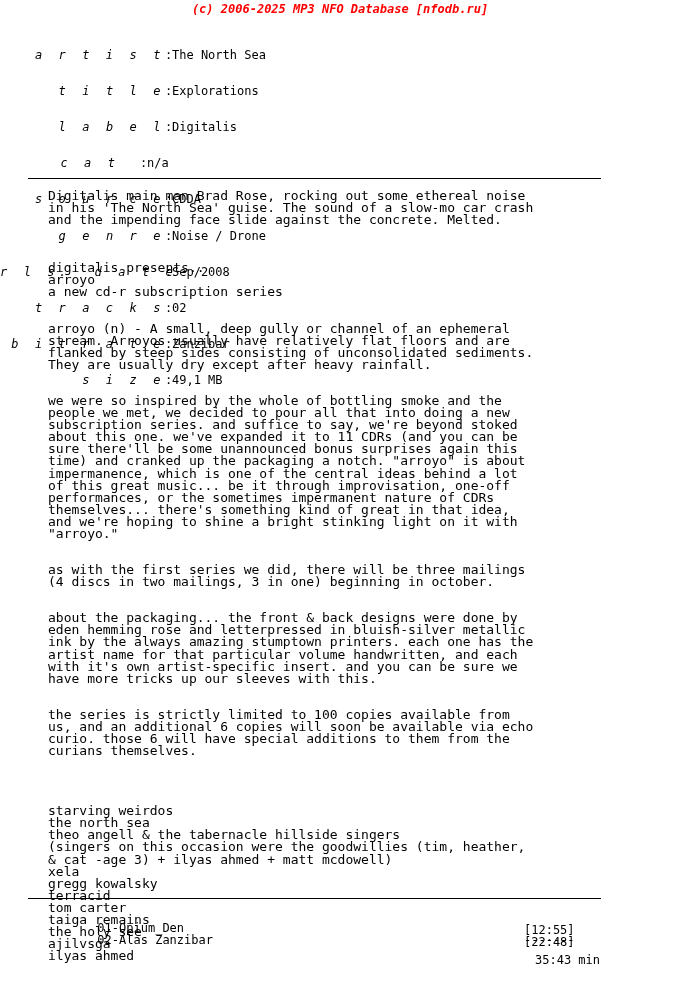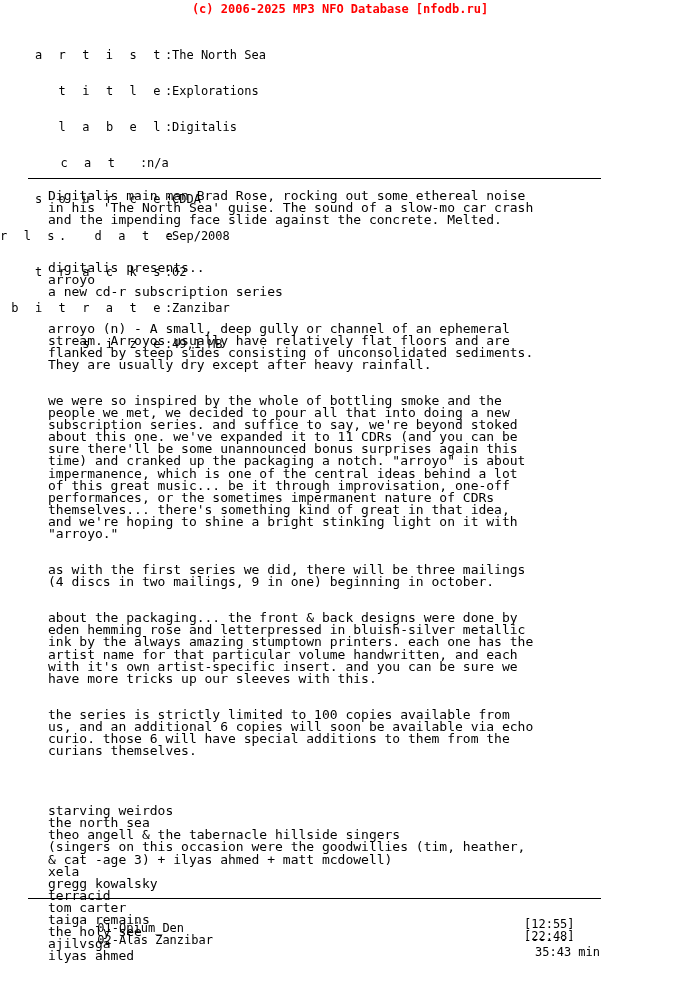--- a/index.html
+++ b/index.html
@@ -23,20 +23,21 @@
   }
   .site-header {
     text-align: center;
     color: #ff0000;
     font-size: 12px;
     font-weight: bold;
     line-height: 14px;
     padding-top: 2px;
     letter-spacing: 0px;
     white-space: pre;
+    font-style: italic;
   }
 
   
   .meta {
     margin-top: 9px;
     font-size: 12px;
     line-height: 12.05px;
     white-space: pre;
   }
   .meta-row {
@@ -44,20 +45,21 @@
     white-space: pre;
     height: 12px;
   }
   .meta-label {
     display: inline-block;
     width: 165px;
     text-align: right;
     letter-spacing: 4.6px;
     font-size: 12px;
     white-space: pre;
+    font-style: italic;
   }
   .meta-row.cat .meta-label {
     width: 100px;
     text-align: center;
     padding-left: 40px;
   }
   .meta-sep {
     display: inline-block;
     width: 7px;
     text-align: center;
@@ -111,54 +113,55 @@
     line-height: 12px;
   }
   .track-name {
     display: inline-block;
     white-space: pre;
     margin-left: 6px;
   }
   .track-time {
     position: absolute;
     left: 476px;
-    top: 8px;
+    top: 14px;
     white-space: pre;
   }
   .total-dash {
     position: absolute;
     left: 476px;
     top: 24px;
     white-space: pre;
     font-size: 12px;
     line-height: 12px;
   }
   .total-time {
     position: absolute;
     left: 487px;
-    top: 36px;
+    top: 44px;
     white-space: pre;
     font-size: 12px;
     line-height: 12px;
     text-align: center;
   }
 </style>
 </head>
 <body>
 
 <div class="page">
 
   <div class="site-header">(c) 2006-2025 MP3 NFO Database [nfodb.ru]</div>
 
   <div class="meta">
     <div class="meta-row"><span class="meta-label">a r t i s t</span><span class="meta-sep">:</span><span class="meta-value">The North Sea</span></div>
     <div class="meta-row"><span class="meta-label">t i t l e</span><span class="meta-sep">:</span><span class="meta-value">Explorations</span></div>
     <div class="meta-row"><span class="meta-label">l a b e l</span><span class="meta-sep">:</span><span class="meta-value">Digitalis</span></div>
     <div class="meta-row cat"><span class="meta-label">c a t</span><span class="meta-sep">:</span><span class="meta-value">n/a</span></div>
     <div class="meta-row"><span class="meta-label">s o u r c e</span><span class="meta-sep">:</span><span class="meta-value">CDDA</span></div>
+    <div class="meta-row"><span class="meta-label">g e n r e</span><span class="meta-sep">:</span><span class="meta-value">Noise / Drone</span></div>
     <div class="meta-row"><span class="meta-label">r l s.  d a t e</span><span class="meta-sep">:</span><span class="meta-value">Sep/2008</span></div>
     <div class="meta-row"><span class="meta-label">t r a c k s</span><span class="meta-sep">:</span><span class="meta-value">02</span></div>
     <div class="meta-row"><span class="meta-label">b i t r a t e</span><span class="meta-sep">:</span><span class="meta-value">Zanzibar</span></div>
     <div class="meta-row"><span class="meta-label">s i z e</span><span class="meta-sep">:</span><span class="meta-value">49,1 MB</span></div>
   </div>
 
   <div class="rule" id="rule-top"></div>
 
   <div class="body-wrap">
     <div class="para">Digitalis main man Brad Rose, rocking out some ethereal noise
@@ -181,21 +184,21 @@
 sure there'll be some unannounced bonus surprises again this
 time) and cranked up the packaging a notch. "arroyo" is about
 impermanence, which is one of the central ideas behind a lot
 of this great music... be it through improvisation, one-off
 performances, or the sometimes impermanent nature of CDRs
 themselves... there's something kind of great in that idea,
 and we're hoping to shine a bright stinking light on it with
 "arroyo."</div>
     <div class="spacer-m"></div>
     <div class="para">as with the first series we did, there will be three mailings
-(4 discs in two mailings, 9 in one) beginning in october.</div>
+(4 discs in two mailings, 3 in one) beginning in october.</div>
     <div class="spacer-m"></div>
     <div class="para">about the packaging... the front &amp; back designs were done by
 eden hemming rose and letterpressed in bluish-silver metallic
 ink by the always amazing stumptown printers. each one has the
 artist name for that particular volume handwritten, and each
 with it's own artist-specific insert. and you can be sure we
 have more tricks up our sleeves with this.</div>
     <div class="spacer-m"></div>
     <div class="para">the series is strictly limited to 100 copies available from
 us, and an additional 6 copies will soon be available via echo

